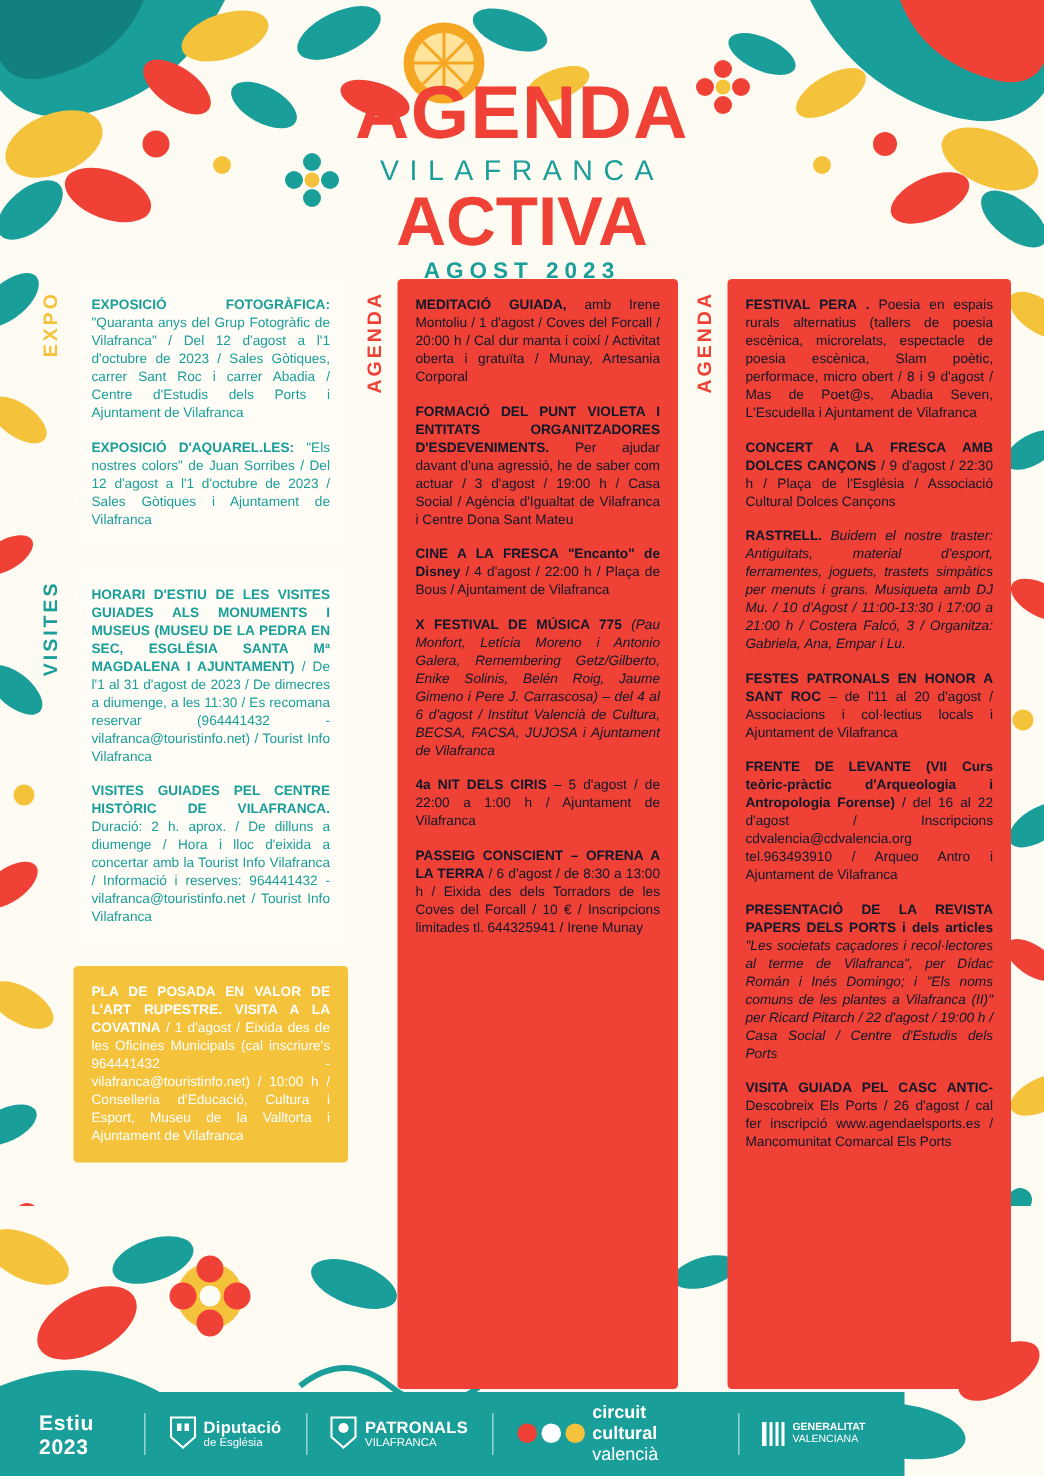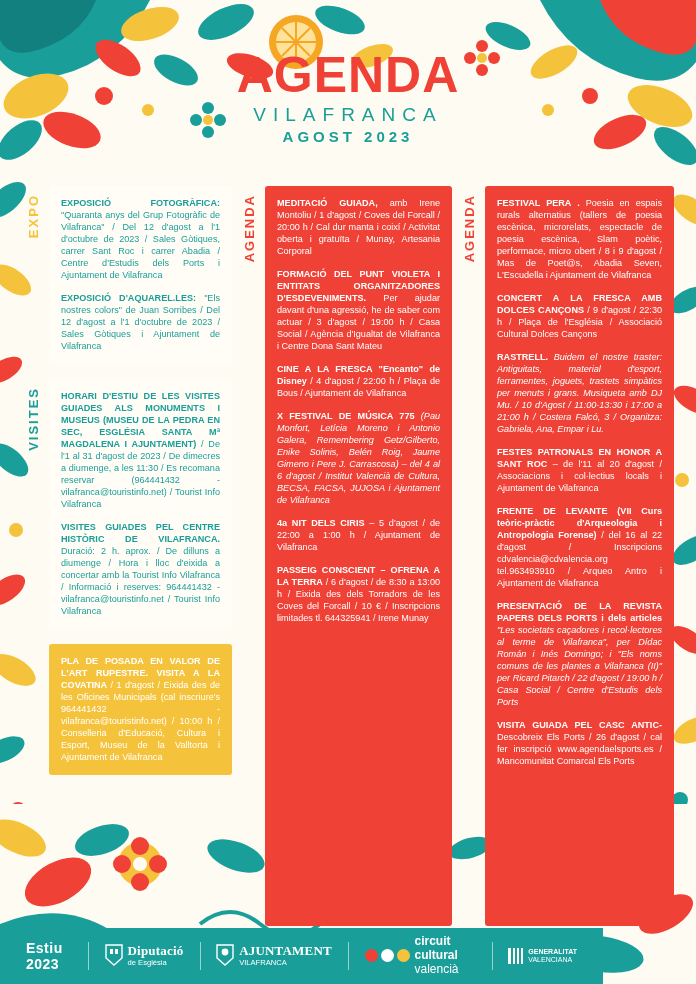--- a/index.html
+++ b/index.html
@@ -66,21 +66,21 @@
     writing-mode: vertical-rl; transform: rotate(180deg);
     font-size: 13px; font-weight: 700; letter-spacing: 2px;
   }
   .spine.expo span { color: #f5c33b; }
   .spine.visites span { color: #1a9e9a; }
   .spine.agenda1 span { color: #ef4136; }
   .spine.agenda2 span { color: #ef4136; }
 
   .card { border-radius: 3px; padding: 11px 12px 12px 12px; }
   .card.white { background: #fffdf6; }
-  .card.red { background: #ef4136; color: #ffffff; }
+  .card.red { background: #ef4136; color: #0f172a; }
   .card.yellow { background: #f5c33b; color: #fff; }
 
   .entry { font-size: 9.1px; line-height: 1.32; margin-bottom: 11px; text-align: justify; }
   .entry:last-child { margin-bottom: 0; }
   .entry .ttl { font-weight: 700; }
   .entry .it { font-style: italic; }
 
   .card.white .entry { color: #1a9e9a; }
   .card.white .entry .ttl { color: #1a9e9a; }
   .col1row { display: flex; gap: 6px; }
@@ -88,21 +88,21 @@
   
   .footer {
     position: absolute; left: 0; bottom: 0; width: 603px; height: 56px;
     background: #1a9e9a; display: flex; align-items: center;
     padding: 0 26px; gap: 16px; z-index: 6;
   }
   .footer .estiu { color: #fff; font-size: 14px; font-weight: 700; letter-spacing: 0.5px; }
   .vline { width: 1px; height: 28px; background: rgba(255,255,255,.55); }
   .logo { color: #fff; font-size: 7.6px; line-height: 1.12; display: flex; align-items: center; gap: 5px; }
   .logo .mark { display: block; }
-  .logo .txt b { display: block; font-size: 13px; font-weight: 700; letter-spacing: .2px; font-family: Liberation Serif, serif; }
+  .logo .txt b { display: block; font-size: 11px; font-weight: 700; letter-spacing: .2px; }
   .dots { display: flex; gap: 3px; align-items: center; }
   .dot { width: 13px; height: 13px; border-radius: 50%; background: #ef4136; }
   .dot.w { background: #fff; }
   .dot.y { background: #f5c33b; }
   .circuit { color: #fff; font-size: 12px; line-height: 1.15; }
   .circuit b { font-weight: 700; }
   .gene { color: #fff; font-size: 7px; line-height: 1.1; display: flex; gap: 5px; align-items: center; }
   .gene .bars { display:flex; gap:1.5px; }
   .gene .bars i { display:block; width:2.6px; height:16px; background:#fff; }
 </style>
@@ -224,20 +224,21 @@
       <ellipse cx="600" cy="150" rx="44" ry="18" fill="#1a9e9a" transform="rotate(8 600 150)"></ellipse>
       <ellipse cx="470" cy="44" rx="22" ry="10" fill="#1a9e9a" transform="rotate(-15 470 44)"></ellipse>
       <circle cx="430" cy="96" r="8" fill="#f5c33b"></circle>
       <circle cx="360" cy="70" r="6" fill="#ef4136"></circle>
     </svg>
   </div>
 
   <div class="header">
     <div class="agenda-title">AGENDA</div>
     <div class="vilafranca">VILAFRANCA</div>
+    <div class="activa">ACTIVA</div>
     <div class="agost">AGOST 2023</div>
   </div>
 
   <div class="cols">
 
     <div class="col col1">
 
       <div class="col1row">
         <div class="spine expo">
           <span>EXPO</span>
@@ -374,21 +375,21 @@
     <div class="vline"></div>
 
     <div class="logo">
       <span class="mark">
         <svg width="18" height="22" viewBox="0 0 18 22">
           <path d="M1 1h16v13l-8 7-8-7z" fill="none" stroke="#fff" stroke-width="1.4"></path>
           <circle cx="9" cy="8" r="3.4" fill="#fff"></circle>
         </svg>
       </span>
       <span class="txt">
-        <b>AJUNTAMENT</b>
+        <b>PATRONALS</b>
         <span>VILAFRANCA</span>
       </span>
     </div>
 
     <div class="vline"></div>
 
     <div class="logo">
       <span class="dots">
         <i class="dot"></i>
           <i class="dot w"></i>

